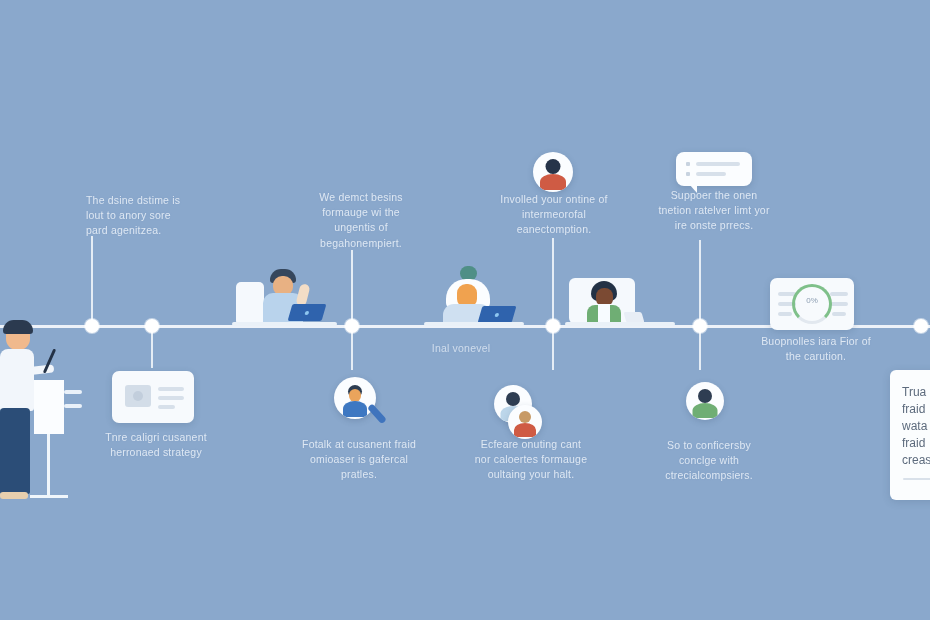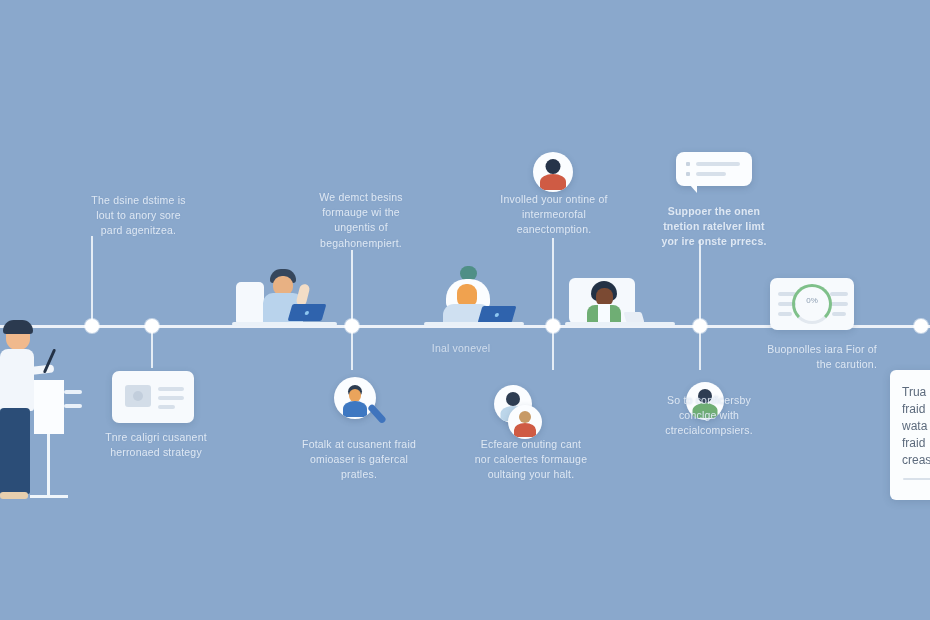--- a/index.html
+++ b/index.html
@@ -150,29 +150,29 @@
     <div class="panel" style="left:4px;top:0;width:66px;height:46px;border-radius:6px;"></div>
     <div style="position:absolute;left:26px;top:3px;width:26px;height:20px;border-radius:13px 13px 7px 7px;background:#233246;"></div>
     <div style="position:absolute;left:31px;top:10px;width:17px;height:19px;border-radius:8px;background:#7b4a33;"></div>
     <div style="position:absolute;left:22px;top:26px;width:34px;height:20px;border-radius:9px 9px 0 0;background:#f7fbff;"></div>
     <div style="position:absolute;left:22px;top:27px;width:11px;height:19px;border-radius:8px 0 0 0;background:#6fae74;"></div>
     <div style="position:absolute;left:45px;top:27px;width:11px;height:19px;border-radius:0 8px 0 0;background:#6fae74;"></div>
     <div style="position:absolute;left:60px;top:34px;width:18px;height:11px;border-radius:2px;background:#e8eef6;transform:skewX(16deg);"></div>
     <div class="desk" style="width:110px;"></div>
   </div>
 
-  <div class="cap" style="left:86px;top:193px;width:105px;text-align:center;">The dsine dstime is lout to anory sore pard agenitzea.</div>
+  <div class="cap" style="left:86px;top:193px;width:105px;text-align:left;">The dsine dstime is lout to anory sore pard agenitzea.</div>
 
   <div class="cap" style="left:305px;top:190px;width:112px;">We demct besins formauge wi the ungentis of begahonempiert.</div>
 
   <div class="cap" style="left:498px;top:192px;width:112px;">Involled your ontine of intermeorofal eanectomption.</div>
 
-  <div class="cap" style="left:655px;top:204px;width:118px;font-weight:bold;">Suppoer the onen tnetion ratelver limt yor ire onste prrecs.</div>
-
-  <div class="cap" style="left:755px;top:342px;width:122px;text-align:right;">Buopnolles iara Fior of the carution.</div>
+  <div class="cap" style="left:655px;top:188px;width:118px;">Suppoer the onen tnetion ratelver limt yor ire onste prrecs.</div>
+
+  <div class="cap" style="left:755px;top:334px;width:122px;">Buopnolles iara Fior of the carution.</div>
 
   <div class="ava" style="left:533px;top:152px;width:40px;height:40px;">
     <div class="head" style="top:7px;width:15px;height:15px;background:#263449;"></div>
     <div class="body" style="top:22px;width:26px;height:16px;background:#cf5b44;"></div>
   </div>
 
   <div class="chat" style="left:676px;top:152px;width:76px;height:34px;">
     <div class="dot" style="left:10px;top:10px;"></div>
     <div class="dot" style="left:10px;top:20px;"></div>
     <div class="ln" style="left:20px;top:10px;width:44px;"></div>
@@ -220,21 +220,21 @@
     <div class="head" style="top:7px;width:14px;height:14px;background:#2e3d52;"></div>
     <div class="body" style="top:21px;width:25px;height:15px;background:#6fae74;"></div>
   </div>
 
   <div class="cap" style="left:97px;top:430px;width:118px;">Tnre caligri cusanent herronaed strategy</div>
 
   <div class="cap" style="left:300px;top:437px;width:118px;">Fotalk at cusanent fraid omioaser is gafercal pratles.</div>
 
   <div class="cap" style="left:472px;top:437px;width:118px;">Ecfeare onuting cant nor caloertes formauge oultaing your halt.</div>
 
-  <div class="cap" style="left:650px;top:393px;width:118px;">So to conficersby conclge with ctrecialcompsiers.</div>
+  <div class="cap" style="left:650px;top:438px;width:118px;">So to conficersby conclge with ctrecialcompsiers.</div>
 
   <div class="cap dim" style="left:416px;top:341px;width:90px;">Inal vonevel</div>
 
   <div class="edgecard" style="left:890px;top:370px;width:56px;height:130px;">
     <div class="edgeline" style="left:12px;top:12px;">Trua</div>
     <div class="edgeline" style="left:12px;top:29px;">fraid</div>
     <div class="edgeline" style="left:12px;top:46px;">wata</div>
     <div class="edgeline" style="left:12px;top:63px;text-align:center;">fraid</div>
     <div class="edgeline" style="left:12px;top:80px;">creas</div>
     <div class="rule" style="left:13px;top:108px;width:30px;"></div>

